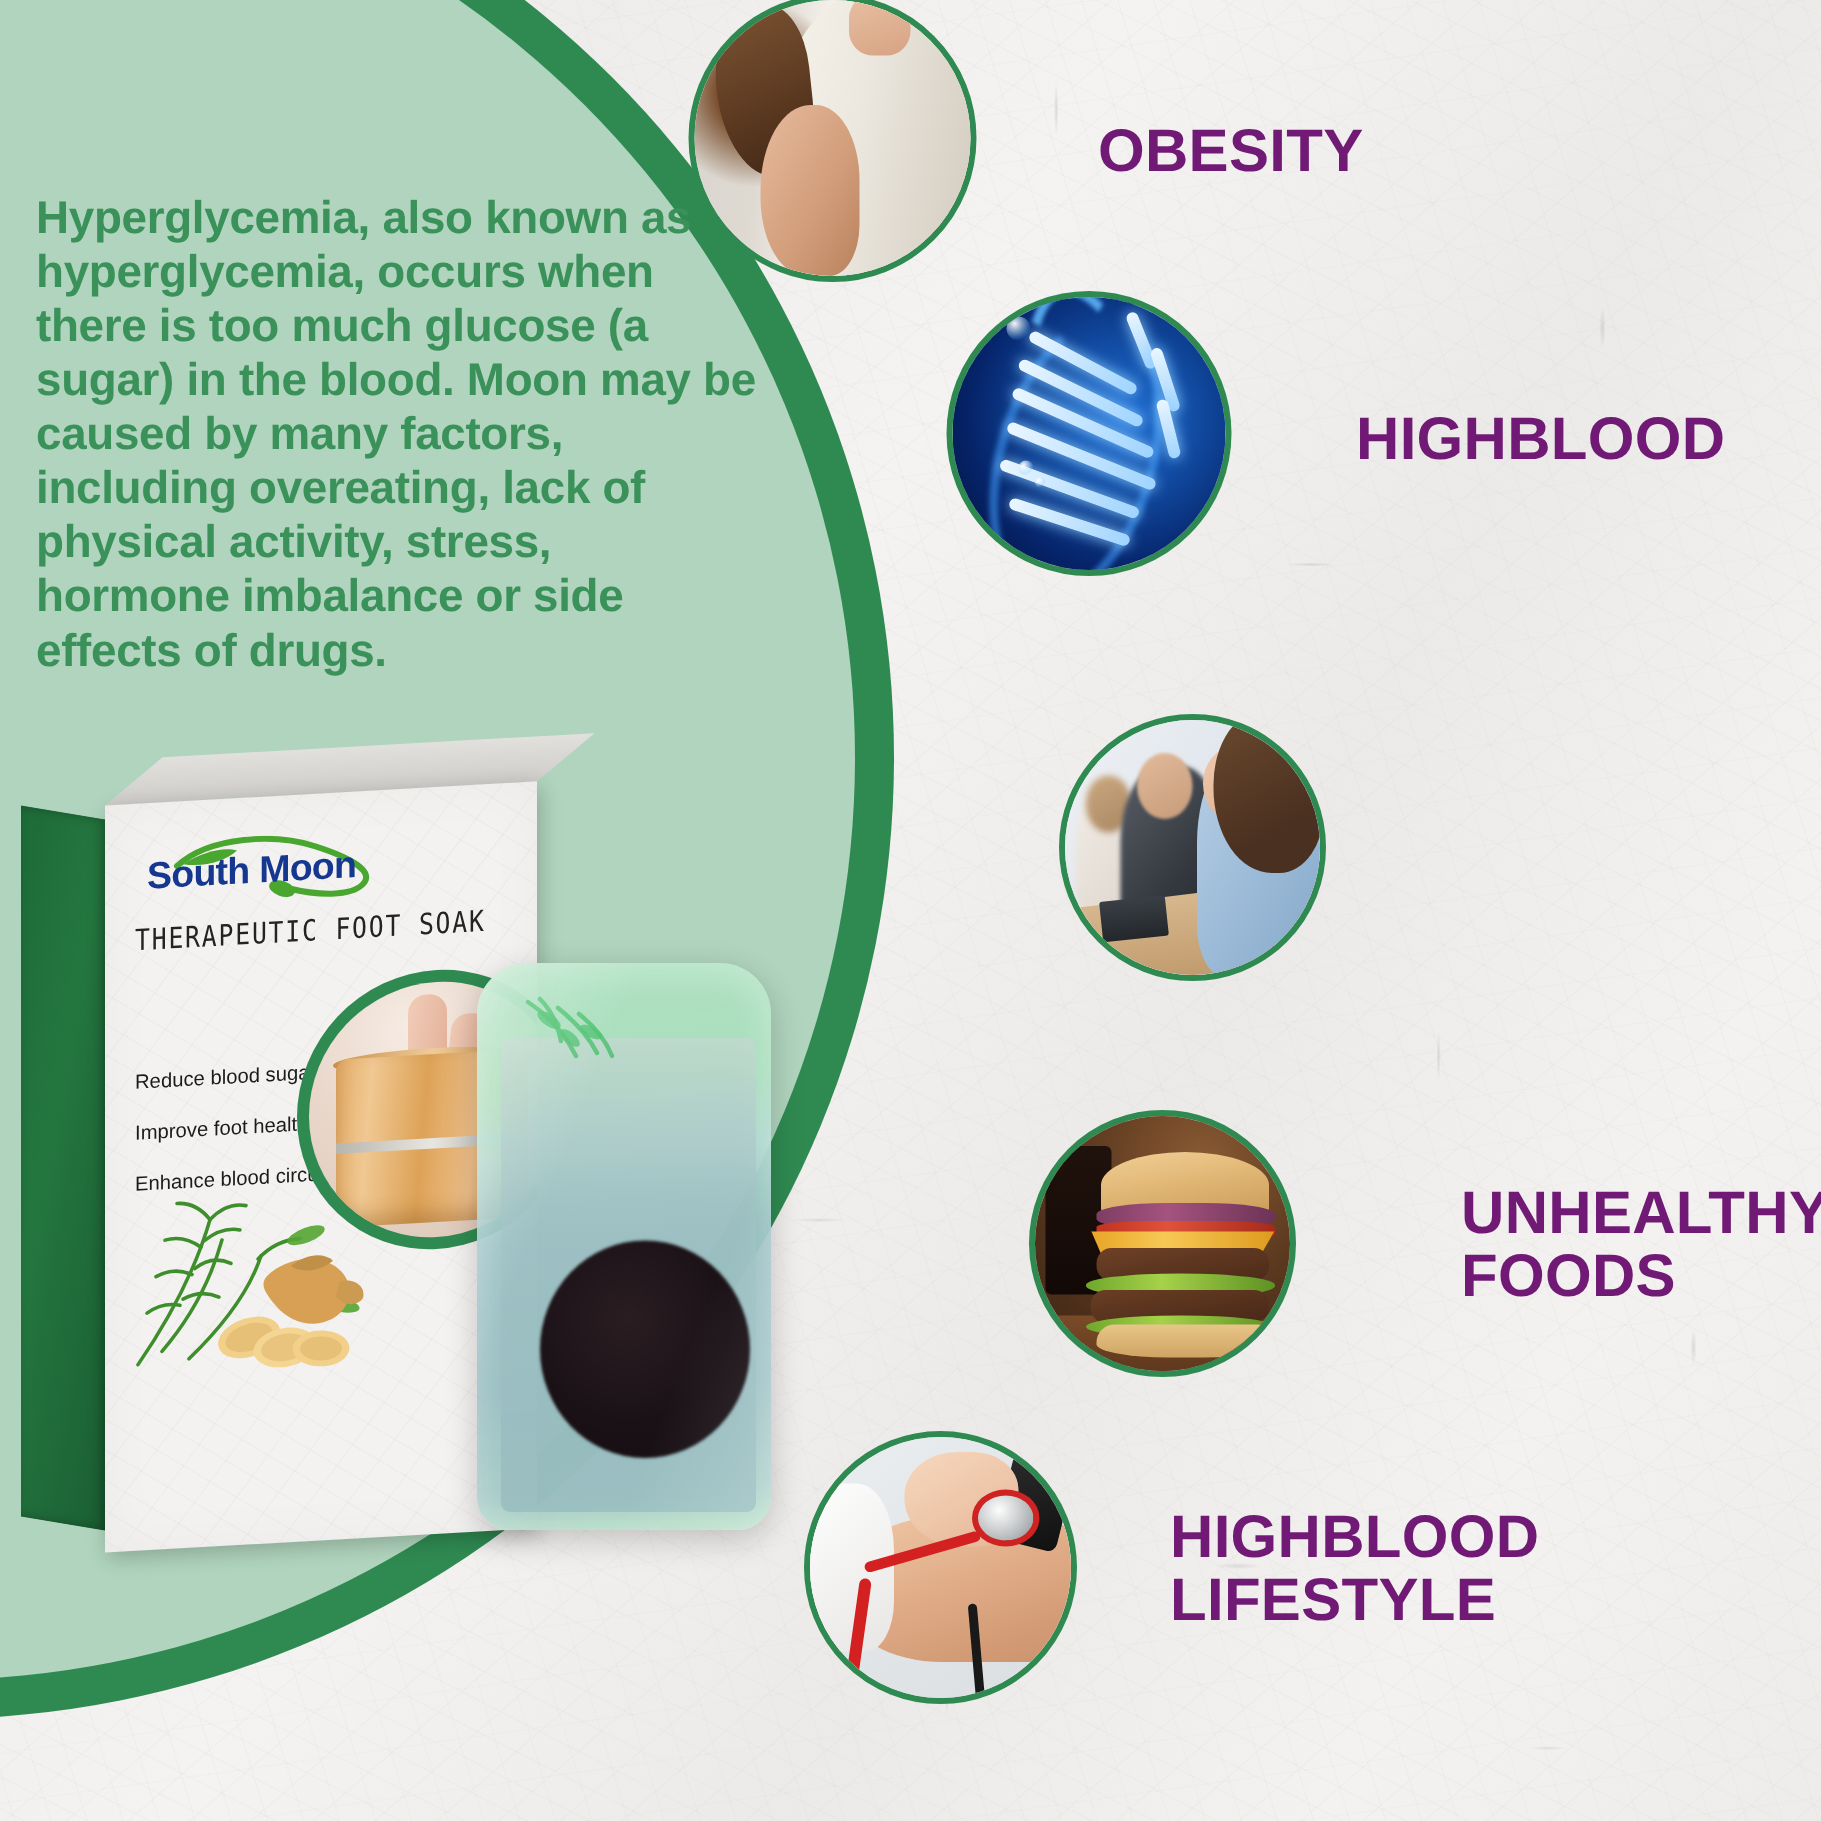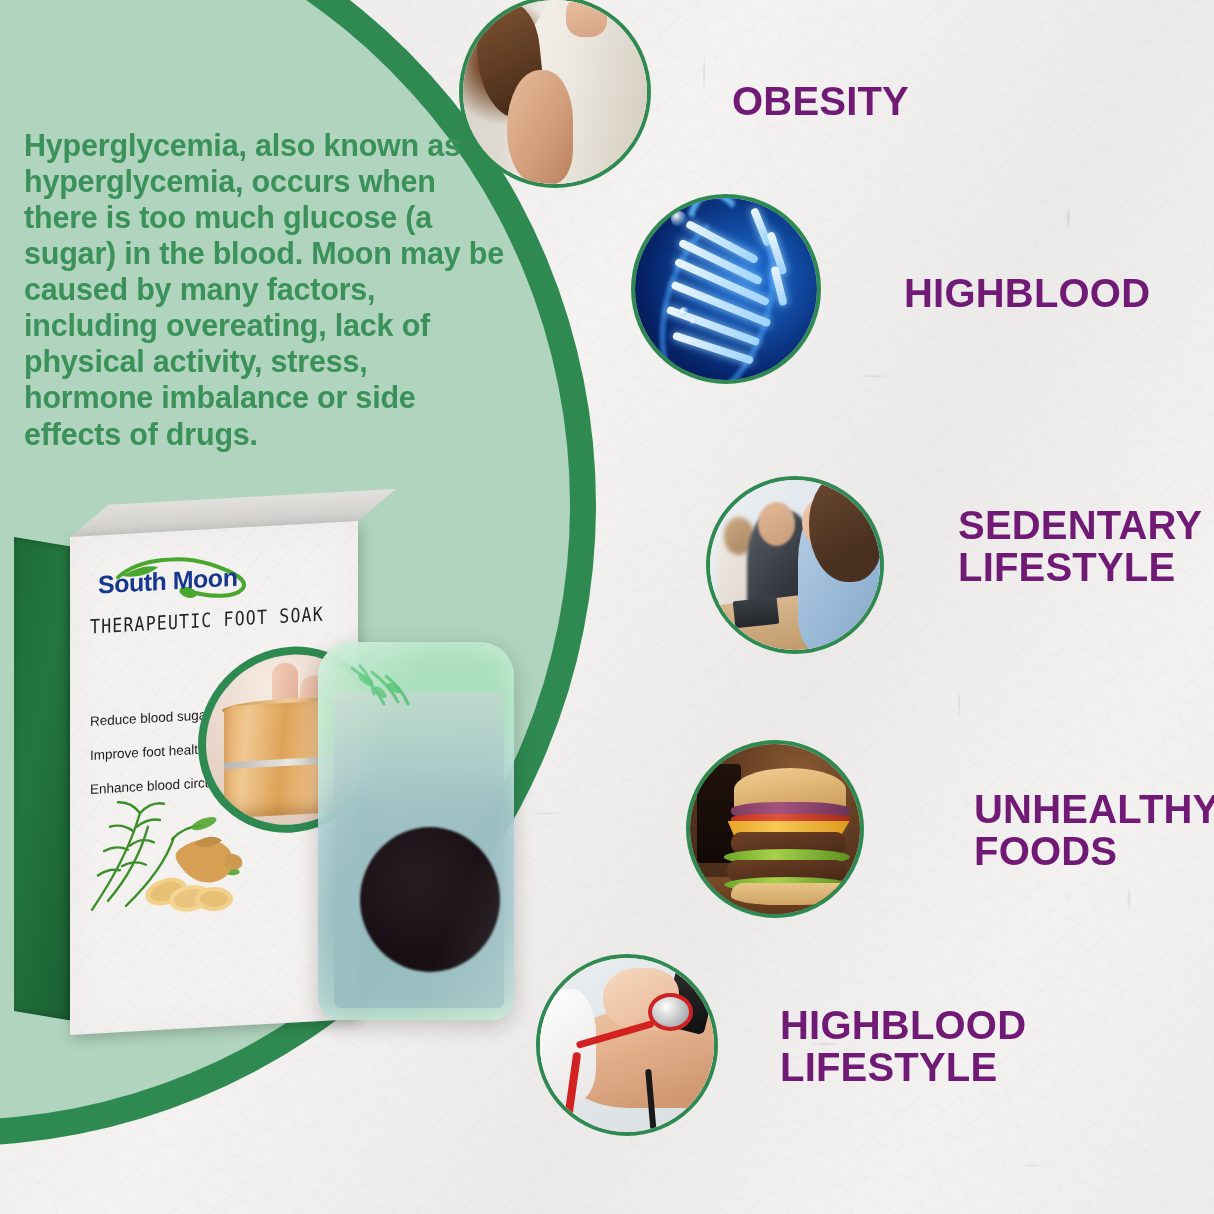--- a/index.html
+++ b/index.html
@@ -559,22 +559,20 @@
       <div class="of-w2-head"></div>
       <div class="of-m"></div>
       <div class="of-m-head"></div>
       <div class="of-table"></div>
       <div class="of-laptop"></div>
       <div class="of-w1"></div>
       <div class="of-w1-face"></div>
       <div class="of-w1-hair"></div>
     </div>
   </div>
-  <div class="flabel" style="left:926px;top:504px;">SEDENTARY
-LIFESTYLE</div>
 
   <div class="fc" style="left:686px;top:740px;width:178px;height:178px;">
     <div class="fc-img img-burger">
       <div class="bg-board"></div>
       <div class="bg-cola"></div>
       <div class="bun-top"></div>
       <div class="onion"></div>
       <div class="tomato"></div>
       <div class="cheese"></div>
       <div class="patty"></div>

